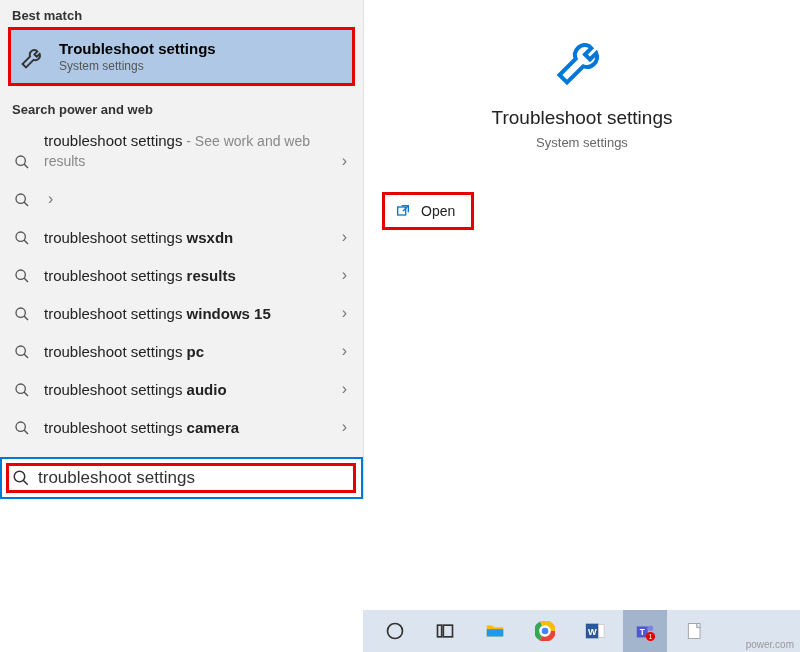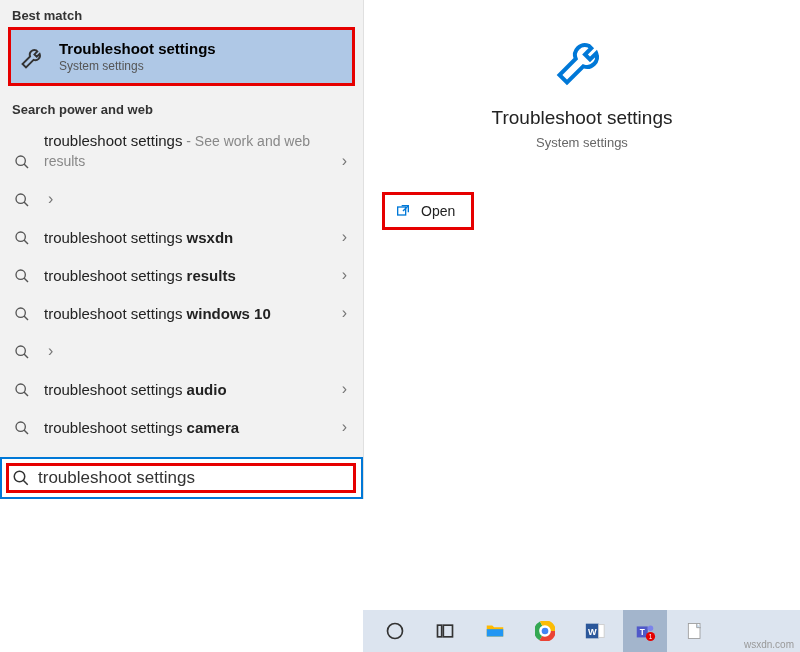--- a/index.html
+++ b/index.html
@@ -85,28 +85,29 @@
             <line x1="15" y1="15" x2="21" y2="21"></line>
           </svg>
           <div class="s-text"><span>troubleshoot settings </span><b>results</b><span class="s-hint"></span></div>
           <div class="chev">›</div>
         </div>
         <div class="suggestion">
           <svg class="s-icon" width="16" height="16" viewBox="0 0 24 24" fill="none" stroke="#555" stroke-width="2">
             <circle cx="10" cy="10" r="7"></circle>
             <line x1="15" y1="15" x2="21" y2="21"></line>
           </svg>
-          <div class="s-text"><span>troubleshoot settings </span><b>windows 10</b><span class="s-hint"></span></div>
-          <div class="chev">›</div>
-        </div>
-        <div class="suggestion">
-          <svg class="s-icon" width="16" height="16" viewBox="0 0 24 24" fill="none" stroke="#555" stroke-width="2">
-            <circle cx="10" cy="10" r="7"></circle>
-            <line x1="15" y1="15" x2="21" y2="21"></line>
-          </svg>
+          <div class="s-text"><span>troubleshoot settings </span><b>windows 15</b><span class="s-hint"></span></div>
+          <div class="chev">›</div>
+        </div>
+        <div class="suggestion">
+          <svg class="s-icon" width="16" height="16" viewBox="0 0 24 24" fill="none" stroke="#555" stroke-width="2">
+            <circle cx="10" cy="10" r="7"></circle>
+            <line x1="15" y1="15" x2="21" y2="21"></line>
+          </svg>
+          <div class="s-text"><span>troubleshoot settings </span><b>pc</b><span class="s-hint"></span></div>
           <div class="chev">›</div>
         </div>
         <div class="suggestion">
           <svg class="s-icon" width="16" height="16" viewBox="0 0 24 24" fill="none" stroke="#555" stroke-width="2">
             <circle cx="10" cy="10" r="7"></circle>
             <line x1="15" y1="15" x2="21" y2="21"></line>
           </svg>
           <div class="s-text"><span>troubleshoot settings </span><b>audio</b><span class="s-hint"></span></div>
           <div class="chev">›</div>
         </div>
@@ -194,13 +195,13 @@
       </svg>
     </div>
   <div class="tb-item">
       <svg width="20" height="20" viewBox="0 0 24 24">
         <rect x="4" y="3" width="14" height="18" fill="#fff" stroke="#999"></rect>
         <path d="M14 3v5h5" fill="#cde" stroke="#999"></path>
       </svg>
     </div>
 </div>
 
-<div class="watermark">wsxdn.com</div>
+<div class="watermark">power.com</div>
 
 </body></html>

